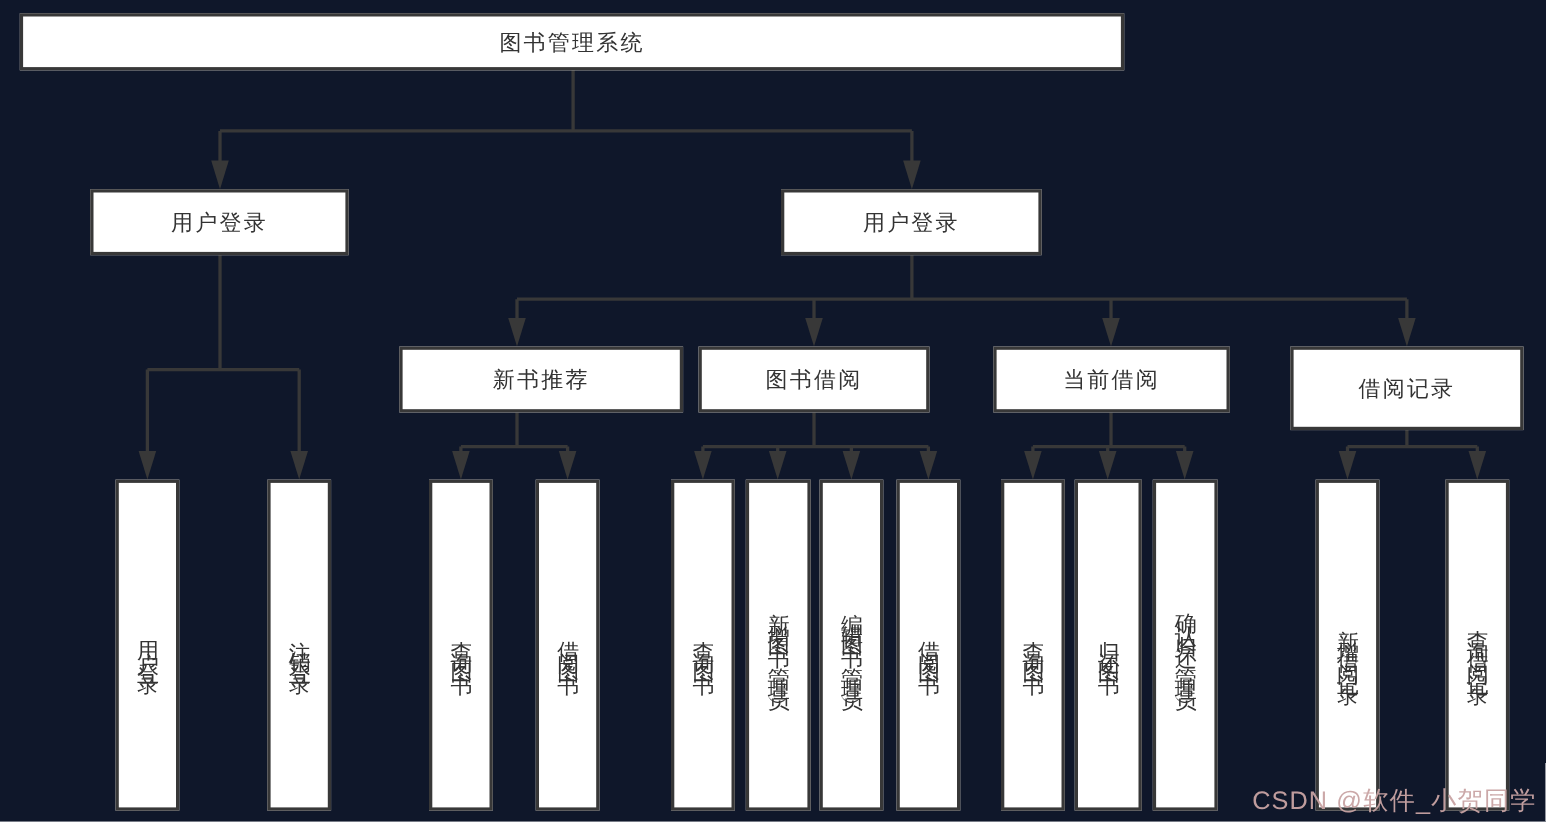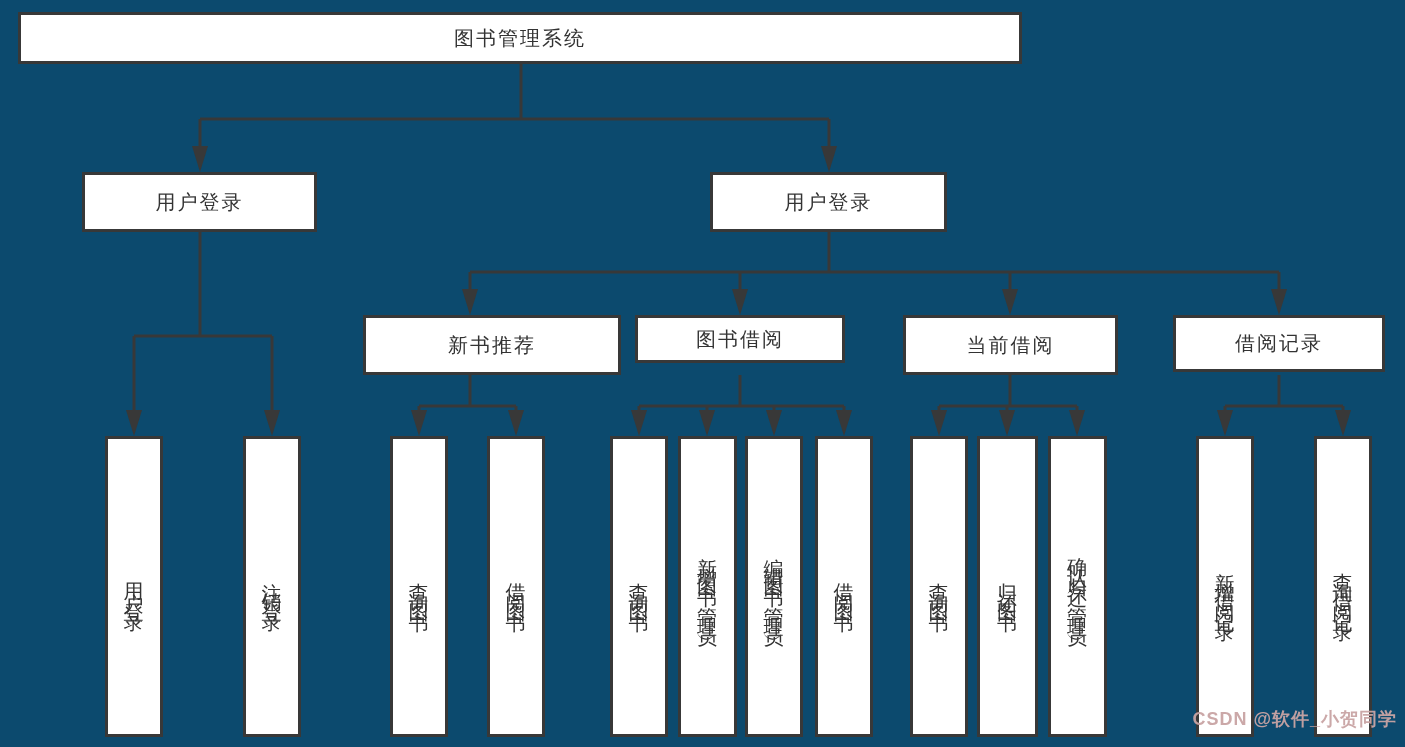--- a/index.html
+++ b/index.html
@@ -1,20 +1,20 @@
 <!DOCTYPE html>
 <html><head>
 <meta charset="utf-8">
 <style>
   html, body { margin: 0; padding: 0; background: #ffffff; }
   #canvas {
     position: relative;
     width: 1405px;
     height: 747px;
-    background: #0c4a6e;
+    background: #0f172a;
     font-family: "Liberation Sans", "DejaVu Sans", sans-serif;
     overflow: hidden;
   }
   #connectors {
     position: absolute;
     left: 0; top: 0;
     width: 1405px; height: 747px;
     pointer-events: none;
   }
   .box {
@@ -36,48 +36,47 @@
     letter-spacing: 10px;
     line-height: 1;
   }
   
   .n-root  { left: 18px;  top: 12px;  width: 1004px; height: 52px; }
   
   .n-login { left: 82px;  top: 172px; width: 235px; height: 60px; }
   .n-mgmt  { left: 710px; top: 172px; width: 237px; height: 60px; }
   
   .n-newbook { left: 363px;  top: 315px; width: 258px; height: 60px; }
-  .n-borrow  { left: 635px;  top: 315px; width: 210px; height: 48px; }
+  .n-borrow  { left: 635px;  top: 315px; width: 210px; height: 60px; }
   .n-current { left: 903px;  top: 315px; width: 215px; height: 60px; }
-  .n-record  { left: 1173px; top: 315px; width: 212px; height: 57px; }
+  .n-record  { left: 1173px; top: 315px; width: 212px; height: 76px; }
   
   .leaf { top: 436px; height: 301px; width: 58px; }
   .l-g1a { left: 105px; }
   .l-g1b { left: 243px; }
   .l-g2a { left: 390px; }
   .l-g2b { left: 487px; }
   .l-g3a { left: 610px; }
   .l-g3b { left: 678px; width: 59px; }
   .l-g3c { left: 745px; }
   .l-g3d { left: 815px; }
   .l-g4a { left: 910px; }
   .l-g4b { left: 977px; width: 61px; }
   .l-g4c { left: 1048px; width: 59px; }
   .l-g5a { left: 1196px; }
   .l-g5b { left: 1314px; }
   #watermark {
     position: absolute;
     right: 8px;
-    bottom: 16px;
-    font-size: 18px;
+    bottom: 4px;
+    font-size: 23px;
     letter-spacing: 1px;
     color: #c9a4a4;
     opacity: 0.95;
     white-space: nowrap;
-    font-weight: bold;
   }
 </style>
 </head>
 <body>
 
 <div id="canvas">
 
   <svg id="connectors" width="1405" height="747" viewBox="0 0 1405 747" xmlns="http://www.w3.org/2000/svg">
     <g stroke="#383838" stroke-width="3" fill="none">
 

